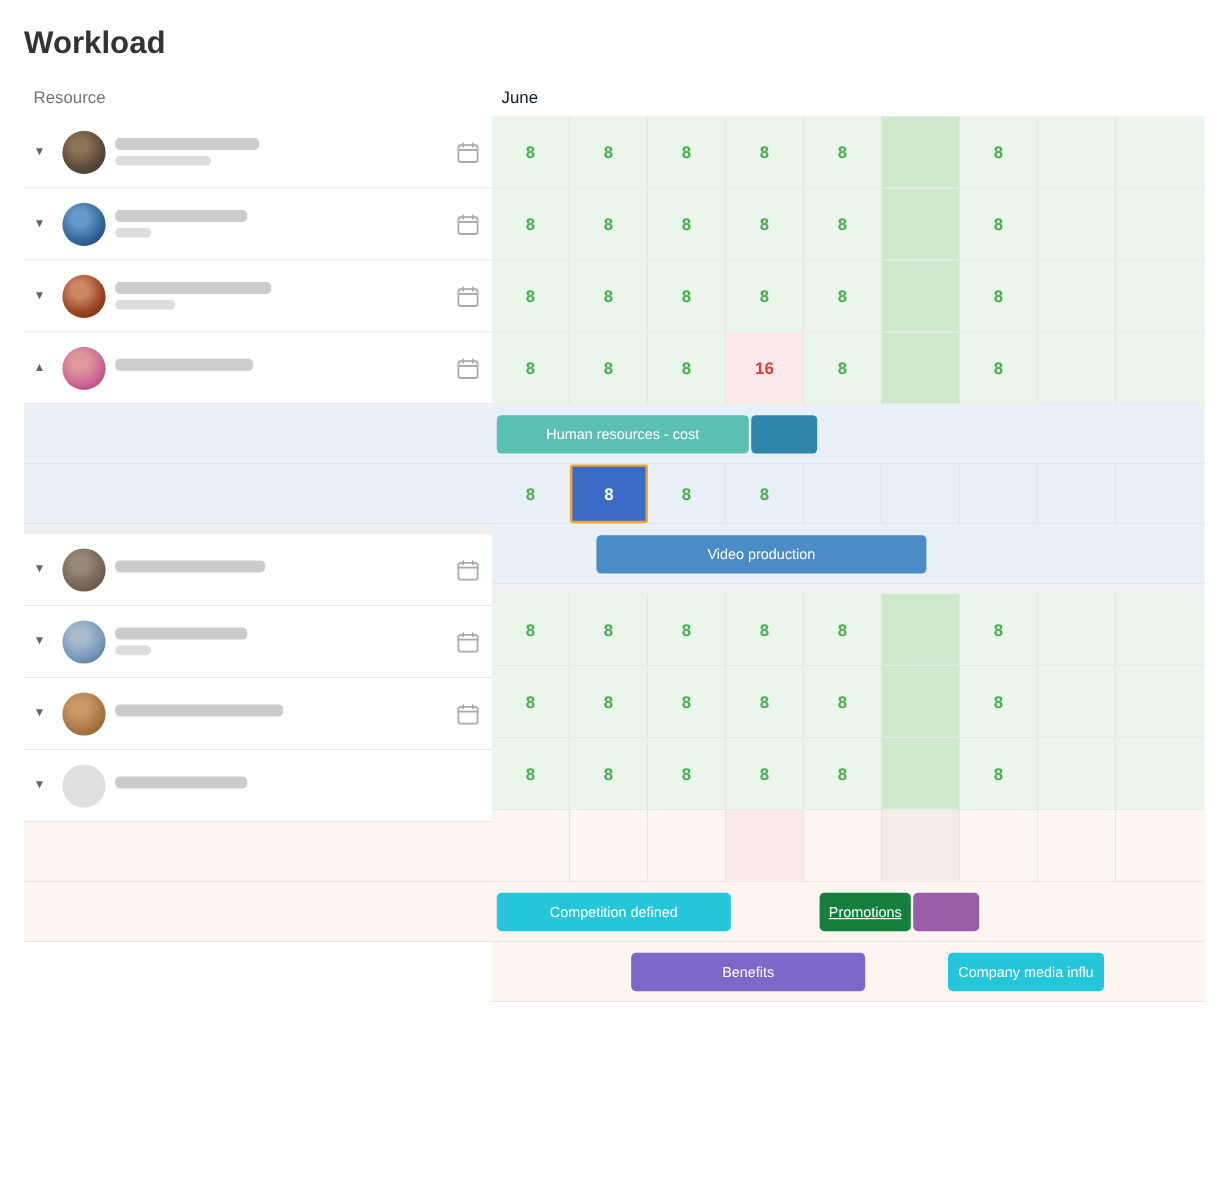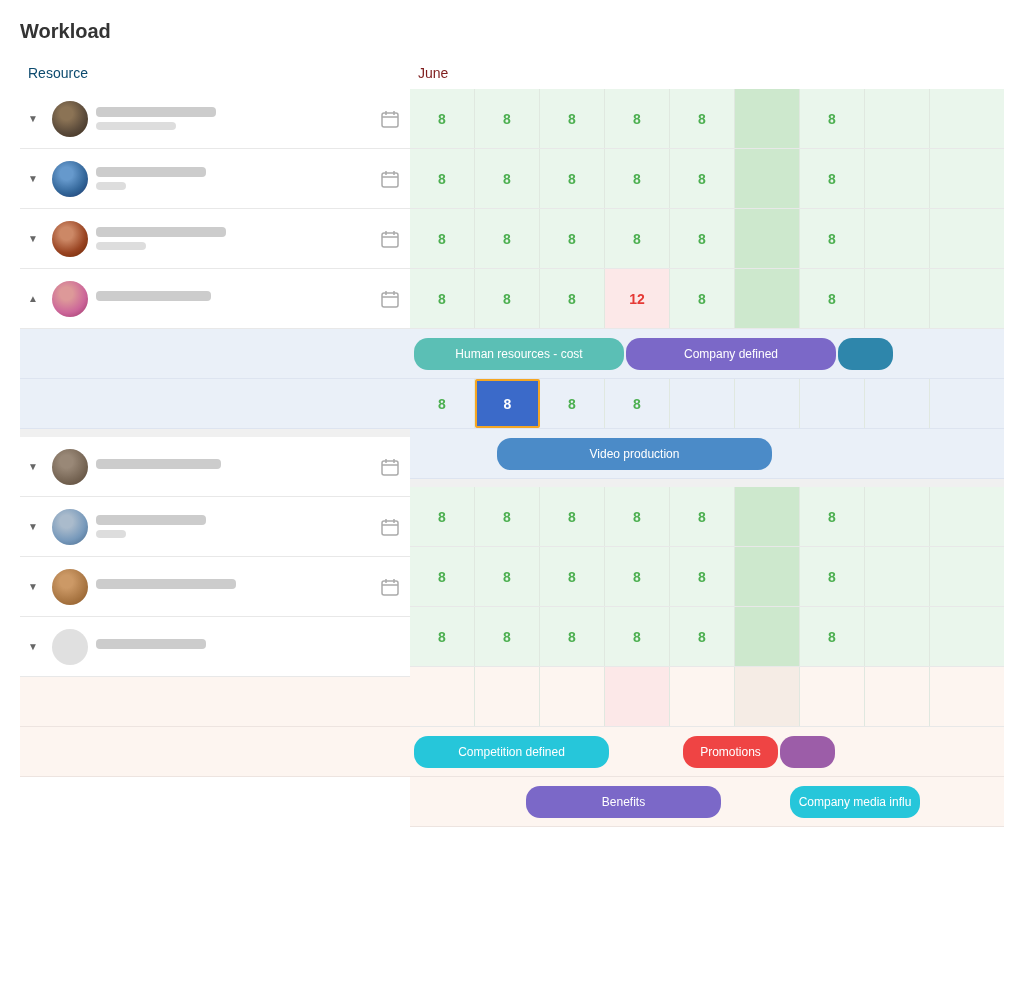--- a/index.html
+++ b/index.html
@@ -1,26 +1,26 @@
 <!DOCTYPE html>
 <html><head>
   <meta charset="utf-8">
   <style>
     * { box-sizing: border-box; margin: 0; padding: 0; }
     body { font-family: -apple-system, BlinkMacSystemFont, 'Segoe UI', sans-serif; background: #fff; color: #333; }
 
     .page { padding: 20px; width: 1024px; min-height: 997px; overflow: hidden; }
 
-    h1 { font-size: 20px; font-weight: 700; margin-bottom: 16px; }
+    h1 { font-size: 26px; font-weight: 700; margin-bottom: 16px; }
 
     .workload-container { display: flex; width: 100%; }
 
     
     .left-panel { width: 390px; flex-shrink: 0; }
-    .col-header { font-size: 14px; color: #0c4a6e; padding: 6px 0 8px 8px; }
+    .col-header { font-size: 14px; color: #737373; padding: 6px 0 8px 8px; }
 
     .resource-row {
       display: flex; align-items: center;
       height: 60px; border-bottom: 1px solid #e8e8e8;
       padding: 0 8px;
     }
 
     .chevron {
       width: 16px; font-size: 10px; color: #666; cursor: pointer; flex-shrink: 0;
     }
@@ -34,21 +34,21 @@
     .name-bar { height: 10px; background: #ccc; border-radius: 4px; margin-bottom: 5px; }
     .sub-bar { height: 8px; background: #ddd; border-radius: 4px; }
 
     .calendar-icon {
       width: 24px; height: 24px; margin-left: auto; flex-shrink: 0;
       color: #aaa; font-size: 18px; display: flex; align-items: center; justify-content: center;
     }
 
     
     .right-panel { flex: 1; overflow: hidden; }
-    .grid-header { font-size: 14px; color: #7f1d1d; padding: 6px 0 8px 8px; }
+    .grid-header { font-size: 14px; color: #0f172a; padding: 6px 0 8px 8px; }
     .grid-row {
       display: flex; height: 60px; border-bottom: 1px solid #e8e8e8;
     }
     .grid-row.light-green { background: #eaf6ec; }
 
     .grid-cell {
       width: 65px; flex-shrink: 0;
       display: flex; align-items: center; justify-content: center;
       font-size: 14px; font-weight: 600; color: #4caf50;
       border-right: 1px solid #e0e8e0;
@@ -57,21 +57,21 @@
     .grid-cell.light-bg { background: #eaf6ec; }
     .grid-cell.overload { background: #fce8e8; color: #e53935; }
     .grid-cell.highlighted { border: 2px solid #f5a623; background: #3b6ac9; color: #fff; border-radius: 2px; }
     .grid-cell.empty-weekend { background: #cce8cc; }
 
     
     .expanded-sub-row { display: flex; height: 50px; background: #eaf0f8; border-bottom: 1px solid #dde4f0; }
     .expanded-sub-row .grid-cell { background: transparent; color: #4caf50; }
     .expanded-sub-row .grid-cell.highlighted { background: #3b6ac9; color: #fff; border: 2px solid #f5a623; }
     .task-bar {
-      height: 32px; border-radius: 14px;
+      height: 32px; border-radius: 4px;
       display: flex; align-items: center; justify-content: center;
       color: #fff; font-size: 12px; font-weight: 500;
       padding: 0 8px; white-space: nowrap; overflow: hidden;
     }
 
     
     .av1 { background: radial-gradient(circle at 40% 35%, #8B7355 20%, #5a4a3a 60%, #3a2a1a 100%); }
     .av2 { background: radial-gradient(circle at 40% 35%, #6699cc 20%, #336699 60%, #1a3366 100%); }
     .av3 { background: radial-gradient(circle at 40% 35%, #cc8866 20%, #994422 60%, #662200 100%); }
     .av4 { background: radial-gradient(circle at 40% 35%, #dd9999 20%, #cc6699 60%, #993366 100%); }
@@ -260,33 +260,30 @@
         <div class="grid-cell light-bg">8</div>
         <div class="grid-cell empty-weekend" style="background:#cde8cd;"></div>
         <div class="grid-cell light-bg">8</div>
         <div class="grid-cell"></div>
       </div>
 
       <div class="grid-row" style="background:#eaf6ec;">
         <div class="grid-cell light-bg">8</div>
         <div class="grid-cell light-bg">8</div>
         <div class="grid-cell light-bg">8</div>
-        <div class="grid-cell overload">12</div>
+        <div class="grid-cell overload">16</div>
         <div class="grid-cell light-bg">8</div>
         <div class="grid-cell empty-weekend" style="background:#cde8cd;"></div>
         <div class="grid-cell light-bg">8</div>
         <div class="grid-cell"></div>
       </div>
 
       <div style="display:flex; align-items:center; height:50px; background:#eaf0f8; border-bottom:1px solid #dde4f0; padding: 0 4px; gap:2px;">
         <div class="task-bar" style="background:#5bbfb5; width:210px; flex-shrink:0;">
           <span>Human resources - cost</span>
-        </div>
-        <div class="task-bar" style="background:#7b68c8; width:210px; flex-shrink:0;">
-          <span>Company defined</span>
         </div>
         <div class="task-bar" style="background:#2e86ab; width:55px; flex-shrink:0;"></div>
       </div>
 
       <div class="expanded-sub-row">
         <div class="grid-cell" style="background:transparent; color:#4caf50;">8</div>
         <div class="grid-cell highlighted">8</div>
         <div class="grid-cell" style="background:transparent; color:#4caf50;">8</div>
         <div class="grid-cell" style="background:transparent; color:#4caf50;">8</div>
         <div class="grid-cell" style="background:transparent; color:#999;"></div>
@@ -346,21 +343,21 @@
         <div class="grid-cell" style="background:#f5ece5;"></div>
         <div class="grid-cell" style="background:#fdf5f0;"></div>
         <div class="grid-cell" style="background:#fdf5f0;"></div>
       </div>
 
       <div style="display:flex; align-items:center; height:50px; background:#fdf5f0; border-bottom:1px solid #ede4e0; padding: 0 4px; gap:2px;">
         <div class="task-bar" style="background:#26c6da; width:195px; flex-shrink:0;">
           <span>Competition defined</span>
         </div>
         <div style="width:70px; flex-shrink:0;"></div>
-        <div class="task-bar" style="background:#ef4444; width:95px; flex-shrink:0;">
+        <div class="task-bar" style="background:#15803d; width:76px; flex-shrink:0;text-decoration:underline;">
           <span>Promotions</span>
         </div>
         <div class="task-bar" style="background:#9c5da8; width:55px; flex-shrink:0;"></div>
       </div>
 
       <div style="display:flex; align-items:center; height:50px; background:#fdf5f0; border-bottom:1px solid #ede4e0; padding: 0 4px; gap:2px;">
         <div style="width:65px; flex-shrink:0;"></div>
         <div class="task-bar" style="background:#7b68c8; width:195px; flex-shrink:0;margin-left:45px;">
           <span>Benefits</span>
         </div>

